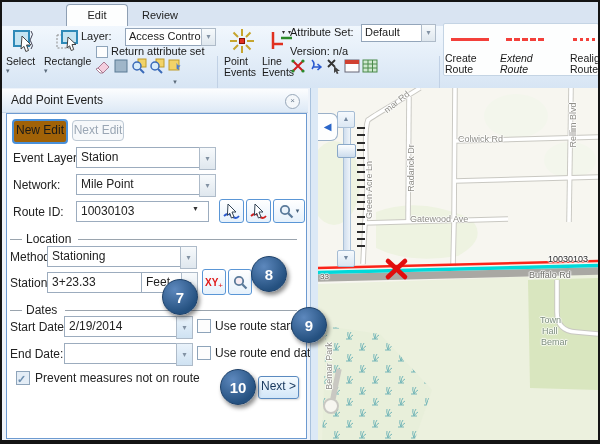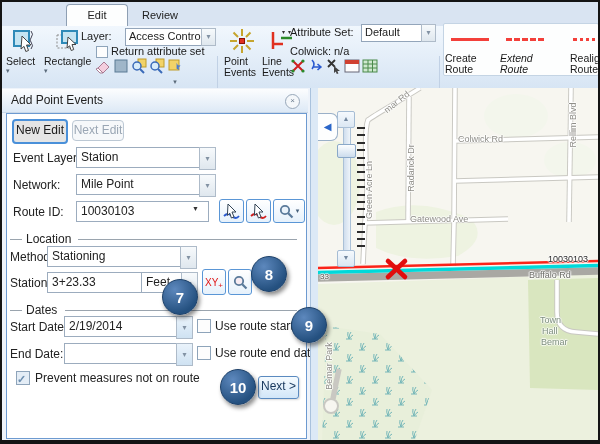--- a/index.html
+++ b/index.html
@@ -31,21 +31,21 @@
   .redline-dot{height:0;border-top:3px dotted #f3403a;}
   
   #panelbg{left:0;top:88px;width:310px;height:356px;background:#eef3fa;}
   #paneltitle{left:2px;top:89px;width:306px;height:23px;background:linear-gradient(#fcfdfe,#dde9f6);
       border-bottom:1px solid #c9d8e8;}
   #paneltitle .t{position:absolute;left:9px;top:4px;font-size:12px;color:#222;}
   #closebtn{position:absolute;right:8px;top:5px;width:13px;height:13px;border:1px solid #97a7b9;border-radius:50%;
       color:#6e7e90;font-size:8px;line-height:12px;text-align:center;background:#f4f7fa;}
   #panelbox{left:6px;top:113px;width:299px;height:324px;background:#fff;border:1px solid #6d9ad0;}
   .btn{position:absolute;font-size:12px;text-align:center;border-radius:4px;}
-  #newEdit{left:12px;top:119px;width:52px;height:21px;line-height:19px;background:#e5e5e5;border:2px solid #4a90d9;color:#1a1a1a;}
+  #newEdit{left:12px;top:119px;width:52px;height:21px;line-height:19px;background:#a16207;border:2px solid #4a90d9;color:#1a1a1a;}
   #nextEdit{left:72px;top:120px;width:50px;height:19px;line-height:19px;background:#f6f8fa;border:1px solid #bcc8d4;color:#9aa6b4;}
   .flabel{position:absolute;font-size:12px;color:#222;white-space:nowrap;}
   .fbox{position:absolute;background:#fff;border:1px solid #9cacbe;font-size:12px;color:#222;
         padding:2px 4px;white-space:nowrap;overflow:hidden;}
   .legendline{position:absolute;height:1px;background:#9aa4ae;}
   .iconbtn{position:absolute;border:1px solid #5a96d6;border-radius:3px;
         background:linear-gradient(#ffffff,#e6f1fb);display:flex;align-items:center;justify-content:center;}
   #nextBtn{left:258px;top:376px;width:39px;height:21px;line-height:19px;background:linear-gradient(#f5fbff,#d2e6f8);
         border:1px solid #5a8ac0;border-radius:3px;color:#17375c;box-shadow:1px 1px 2px rgba(0,0,0,.15);}
   .callout{position:absolute;width:34px;height:34px;border-radius:50%;
@@ -160,21 +160,21 @@
         <path d="M5 16 H15" stroke="#e03020" stroke-width="2.5"></path>
         <path d="M13 10 H24" stroke="#2a8a2a" stroke-width="2.5"></path>
         <path d="M14 3 l3 0 -1.5 3 Z M20 3 l3 0 -1.5 3 Z" fill="#333"></path>
       </svg>
       <span>Line</span><br>
       <span>Events</span>
     </div>
     <span class="rlabel" style="left:290px;top:0px;">Attribute Set:</span>
     <div class="rdd" style="left:361px;top:-2px;width:54px;height:14px;">Default</div>
     <div class="ddarrow" style="left:421px;top:-2px;width:13px;height:16px;line-height:16px;"><span>▾</span></div>
-    <span class="rlabel" style="left:290px;top:19px;">Colwick: n/a</span>
+    <span class="rlabel" style="left:290px;top:19px;">Version: n/a</span>
 
     <div class="minibtn" style="left:290px;top:32px;">
       <svg width="16" height="16" viewBox="0 0 16 16">
         <path d="M3 3 L13 13 M13 3 L3 13" stroke="#d02020" stroke-width="2"></path>
         <circle cx="3" cy="3" r="1.6" fill="#2a8a2a"></circle>
           <circle cx="13" cy="13" r="1.6" fill="#2a8a2a"></circle>
         <circle cx="13" cy="3" r="1.6" fill="#2a8a2a"></circle>
           <circle cx="3" cy="13" r="1.6" fill="#2a8a2a"></circle>
       </svg>
     </div>
@@ -269,21 +269,21 @@
 
   <span class="flabel" style="left:10px;top:250px;">Method:</span>
   <div class="fbox" style="left:47px;top:246px;width:126px;height:15px;">Stationing</div>
   <div class="ddarrow" style="left:180px;top:246px;width:15px;height:21px;line-height:21px;"><span>▾</span></div>
 
   <span class="flabel" style="left:10px;top:276px;">Station:</span>
   <div class="fbox" style="left:47px;top:272px;width:88px;height:15px;">3+23.33</div>
   <div class="fbox" style="left:141px;top:272px;width:33px;height:15px;">Feet</div>
   <div class="ddarrow" style="left:181px;top:272px;width:15px;height:21px;line-height:21px;"><span>▾</span></div>
   <div class="iconbtn" style="left:202px;top:269px;width:22px;height:24px;">
-    <span style="color:#e01818;font-weight:normal;font-size:10px;">XY</span>
+    <span style="color:#e01818;font-weight:bold;font-size:10px;">XY</span>
       <span style="color:#e01818;font-size:8px;position:relative;top:3px;">+</span>
   </div>
   <div class="iconbtn" style="left:228px;top:269px;width:22px;height:24px;">
     <svg width="15" height="15" viewBox="0 0 15 15">
       <circle cx="6" cy="6" r="4.2" fill="#f7ecf2" stroke="#5a7a9a" stroke-width="1.8"></circle>
       <path d="M9.2 9.2 L13.5 13.5" stroke="#5a7a9a" stroke-width="2.2"></path>
     </svg>
   </div>
 
   <div class="legendline" style="left:10px;top:310px;width:12px;"></div>

